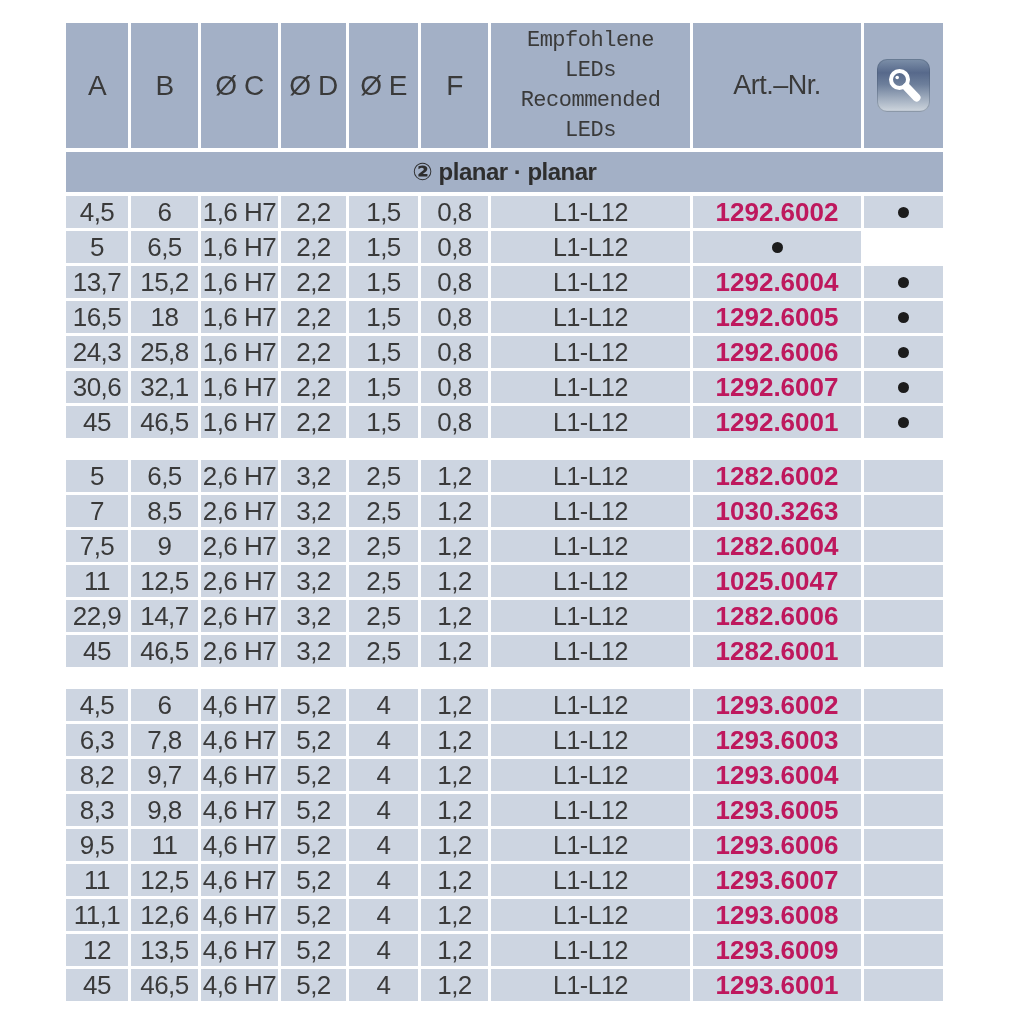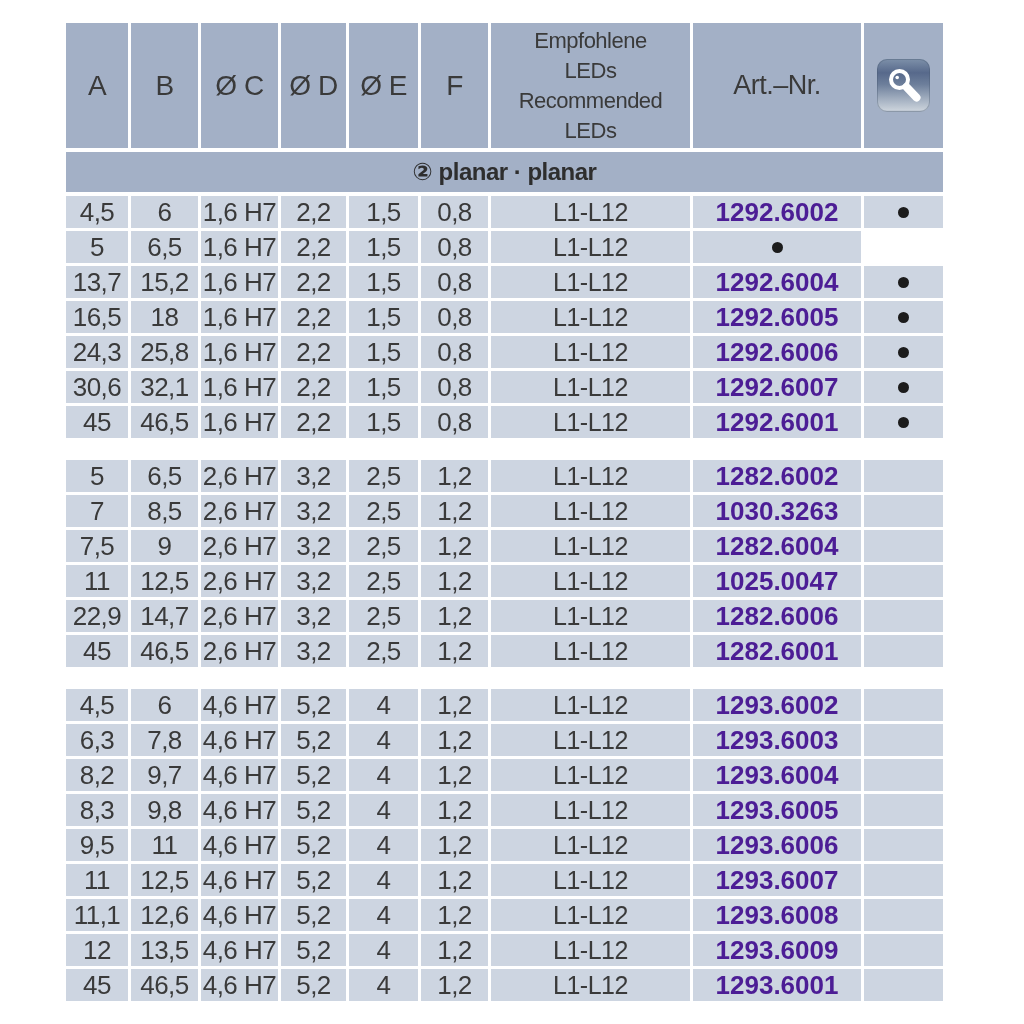--- a/index.html
+++ b/index.html
@@ -17,21 +17,21 @@
     grid-template-columns:62px 67px 77px 65px 69px 67px 199px 168px 79px;
     column-gap:3px;
   }
   
   .header-row .h-cell {
     height:125px; background:var(--header-bg);
     display:flex; align-items:center; justify-content:center;
     color:var(--text); font-size:28px; letter-spacing:-0.5px;
   }
   .h-cell.led-head {
-    font-size:22px; line-height:30px; text-align:center; white-space:pre-line;
+    font-size:22px; line-height:30px; text-align:center; white-space:pre-line;font-family:Liberation Mono, monospace;
   }
   .h-cell.art-head { font-size:27px; }
   .magnifier-btn {
     width:53px; height:53px; border-radius:10px;
     background:linear-gradient(180deg,#7d90a9 0%,#57698b 26%,#6d7f9b 48%,#a7b3c3 78%,#c9d1da 96%,#aab5c2 100%);
     display:flex; align-items:center; justify-content:center;
     cursor:pointer; box-shadow:0 0 0 1px rgba(70,85,110,0.35) inset;
   }
   
   .section-band {
@@ -43,21 +43,21 @@
   .rows-group { margin-top:4px; }
   .rows-group + .rows-group { margin-top:22px; }
   .data-row { margin-bottom:3px; }
   .data-row .cell {
     height:32px; background:var(--row-bg);
     display:flex; align-items:center; justify-content:center;
     font-size:26px; color:var(--text); letter-spacing:-0.5px;
     white-space:nowrap;
   }
   .data-row .led-cell { font-size:25px; }
-  .data-row .art-cell { font-weight:bold; color:#4c1d95; letter-spacing:0; }
+  .data-row .art-cell { font-weight:bold; color:#be185d; letter-spacing:0; }
   .dot {
     width:11px; height:11px; border-radius:50%; background:#1c1c1c; display:block;
   }
 </style>
 </head>
 <body>
 
 <div class="page">
   <div class="catalog-table">
 

